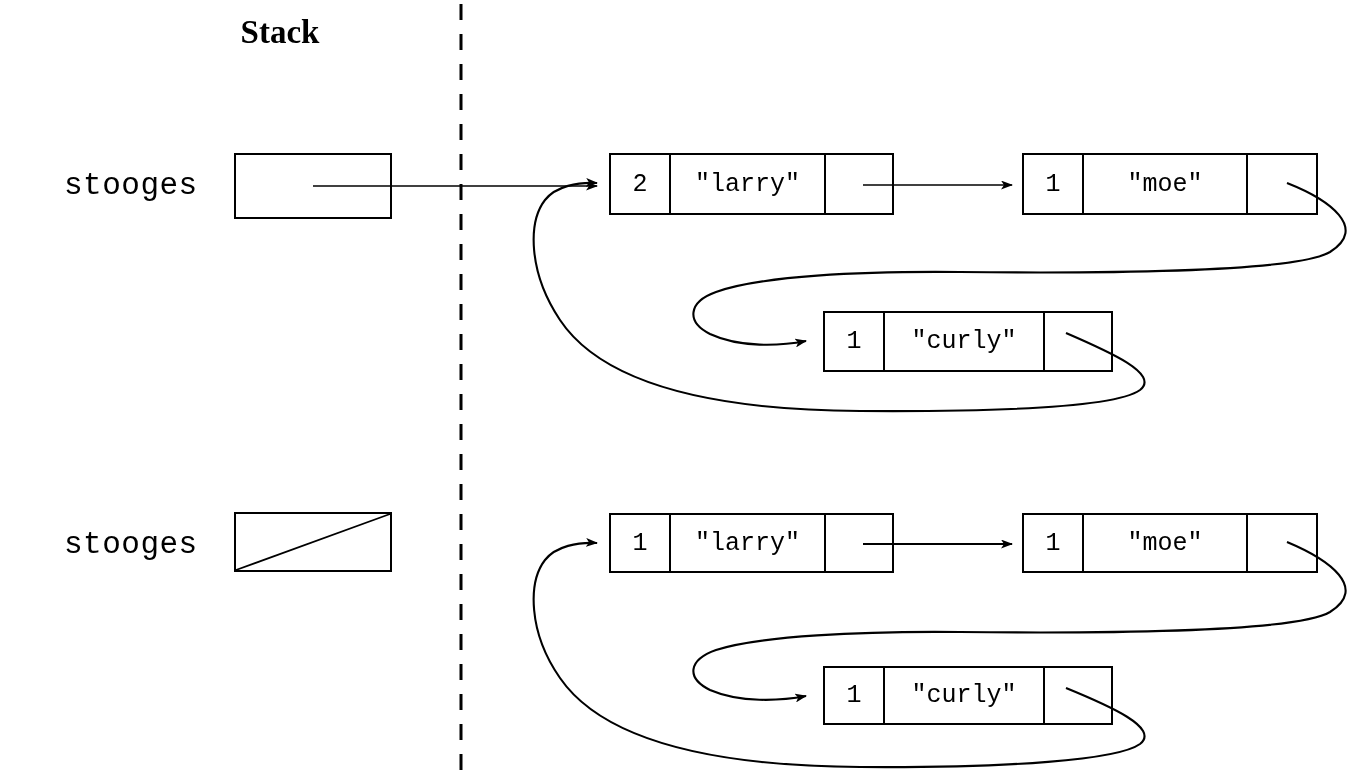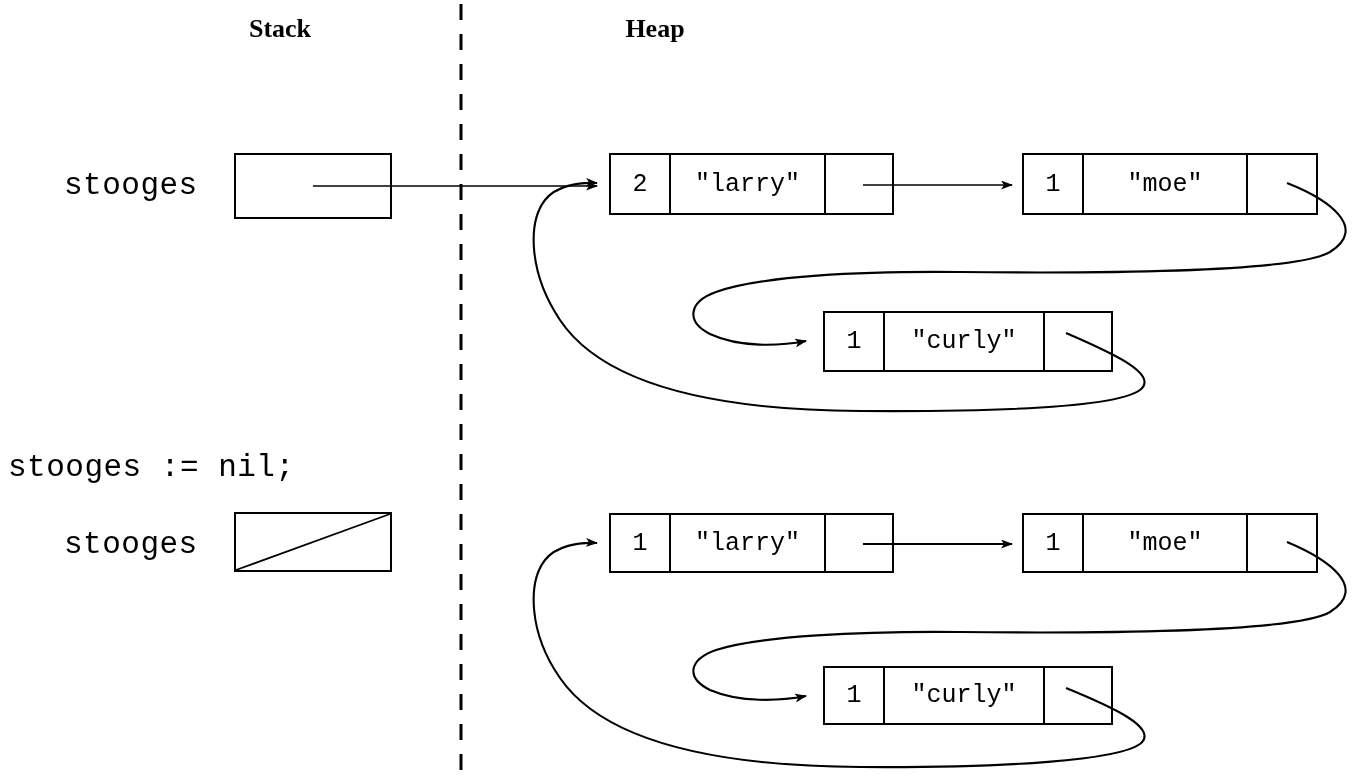--- a/index.html
+++ b/index.html
@@ -12,21 +12,21 @@
     width: 1368px;
     height: 780px;
     background: #ffffff;
     overflow: hidden;
     font-family: "Liberation Mono", "DejaVu Sans Mono", monospace;
   }
   .hdr {
     position: absolute;
     font-family: "Liberation Serif", "DejaVu Serif", serif;
     font-weight: bold;
-    font-size: 26px;
+    font-size: 33px;
     color: #000;
     white-space: nowrap;
   }
   .mono-label {
     position: absolute;
     font-family: "Liberation Mono", "DejaVu Sans Mono", monospace;
     font-size: 31px;
     color: #000;
     white-space: nowrap;
     letter-spacing: 0.5px;
@@ -71,21 +71,20 @@
     border: 2px solid #000;
     background: #fff;
   }
 </style>
 </head>
 <body>
 
 <div id="canvas">
 
   <div class="hdr" style="left:195px; top:14px; width:170px; text-align:center;">Stack</div>
-  <div class="hdr" style="left:570px; top:14px; width:170px; text-align:center;">Heap</div>
 
   <div class="mono-label" style="left:64px; top:168px;">stooges</div>
 
   <div class="stackbox" style="left:234px; top:153px; width:158px; height:66px;"></div>
 
   <div class="node" style="left:609px; top:153px; width:285px; height:62px;">
     <div class="cell cell-count" style="width:60px;">2</div>
     <div class="cell cell-val" style="width:155px;">"larry"</div>
     <div class="cell cell-ptr" style="width:66px;"></div>
   </div>
@@ -95,21 +94,20 @@
     <div class="cell cell-val" style="width:164px;">"moe"</div>
     <div class="cell cell-ptr" style="width:68px;"></div>
   </div>
 
   <div class="node" style="left:823px; top:311px; width:290px; height:61px;">
     <div class="cell cell-count" style="width:60px;">1</div>
     <div class="cell cell-val" style="width:160px;">"curly"</div>
     <div class="cell cell-ptr" style="width:66px;"></div>
   </div>
 
-  <div class="mono-label" style="left:8px; top:450px;">stooges := nil;</div>
 
   <div class="mono-label" style="left:64px; top:527px;">stooges</div>
 
   <div class="stackbox" style="left:234px; top:512px; width:158px; height:60px;"></div>
 
   <div class="node" style="left:609px; top:513px; width:285px; height:60px;">
     <div class="cell cell-count" style="width:60px;">1</div>
     <div class="cell cell-val" style="width:155px;">"larry"</div>
     <div class="cell cell-ptr" style="width:66px;"></div>
   </div>

